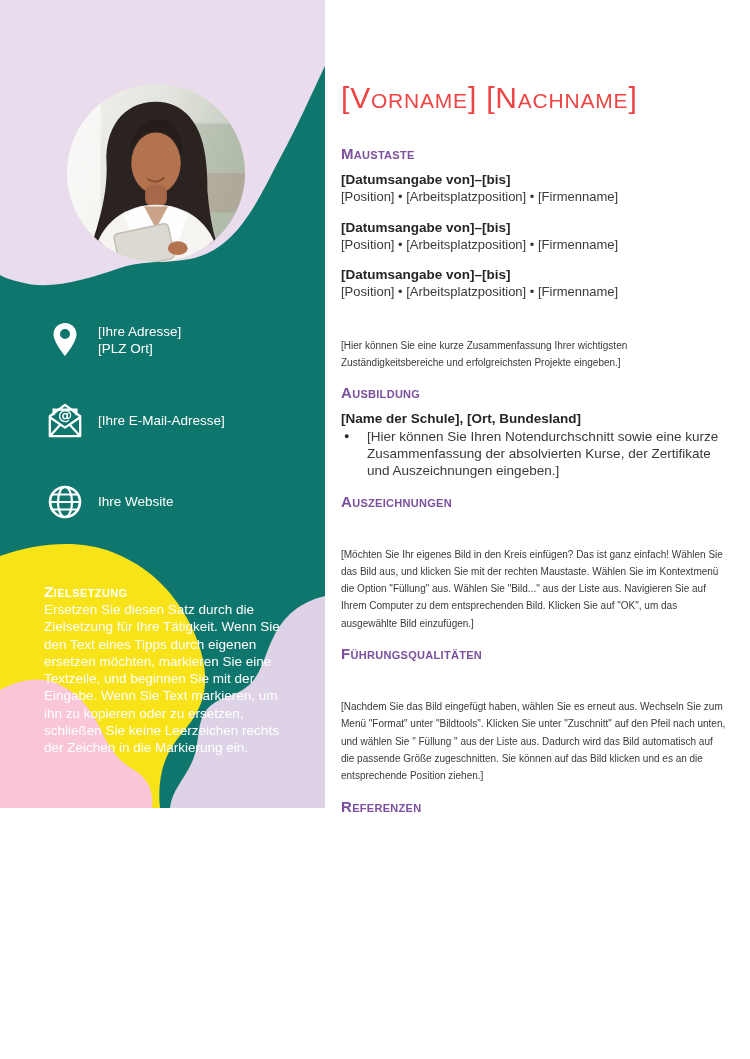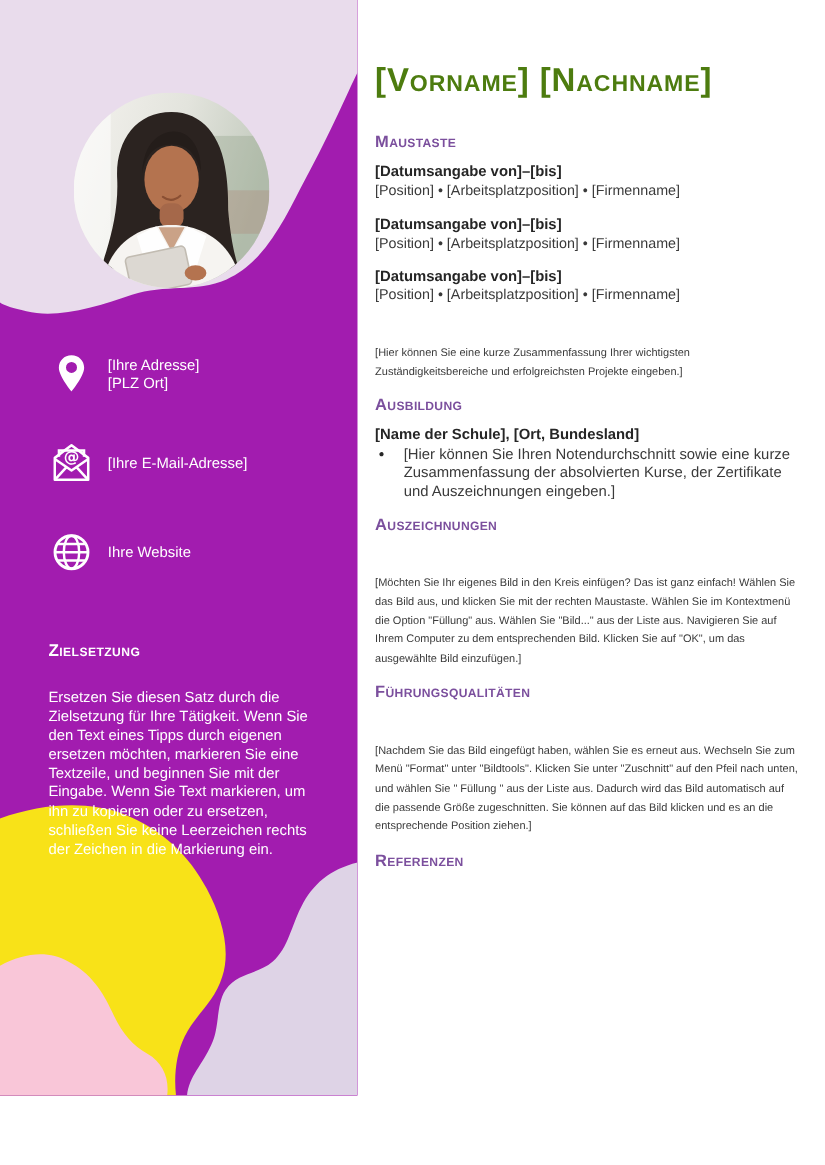--- a/index.html
+++ b/index.html
@@ -7,22 +7,22 @@
   body {
     font-family:"Liberation Sans","DejaVu Sans",sans-serif;
     background:#ffffff;
     position:relative;
     overflow:hidden;
   }
   .page { position:absolute; inset:0; background:#ffffff; }
 
   
   .sidebar {
-    position:absolute; left:0; top:0; width:325px; height:996px;
-    background:#a21caf; overflow:hidden;
+    position:absolute; left:0; top:0; width:325px; height:808px;
+    background:#0f766e; overflow:hidden;
   }
   .top-wave { position:absolute; left:0; top:0; width:325px; height:300px; z-index:1; }
   .bottom-blobs { position:absolute; left:0; bottom:0; width:325px; height:270px; z-index:2; }
 
   .photo-frame {
     position:absolute; left:67px; top:84px; width:178px; height:178px;
     border-radius:50%; overflow:hidden; z-index:3;
   }
   .photo-frame svg { display:block; width:100%; height:100%; }
 
@@ -34,29 +34,29 @@
   }
   .contact-row .cicon { width:42px; flex:0 0 42px; margin-right:12px; display:flex; align-items:center; justify-content:center; }
   .contact-row svg { display:block; }
   .contact-text { color:#ffffff; font-size:13.5px; line-height:17.5px; }
 
   .objective { padding:20px 26px 0 44px; }
   .objective-heading {
     color:#ffffff; font-variant:small-caps; font-weight:600;
     font-size:15.5px; letter-spacing:0.4px; margin-bottom:0;
   }
-  .objective-body { color:#ffffff; font-size:13.5px; line-height:17.3px;margin-top:24px; }
+  .objective-body { color:#ffffff; font-size:13.5px; line-height:17.3px; }
 
   
   .main-col { position:absolute; left:341px; top:0; width:386px; }
   .name-title {
-    margin-top:57px;
+    margin-top:81px;
     font-variant:small-caps;
-    font-size:30px; font-weight:700; letter-spacing:0.8px;
-    color:#4d7c0f;
+    font-size:30px; font-weight:400; letter-spacing:0.8px;
+    color:#ef4444;
   }
   .sec-heading {
     font-variant:small-caps; font-weight:600;
     font-size:15px; letter-spacing:0.3px; color:#7b4f9d;
     margin-top:9px; margin-bottom:9px;
   }
   .sec-heading:first-of-type { margin-top:30px; }
   .body-p { font-size:10px; line-height:17.3px; color:#3a3a3a; margin-bottom:13px;margin-top:36px; }
   .bold-line { font-weight:700; color:#262626; }
   .entry { margin-bottom:13px; }

